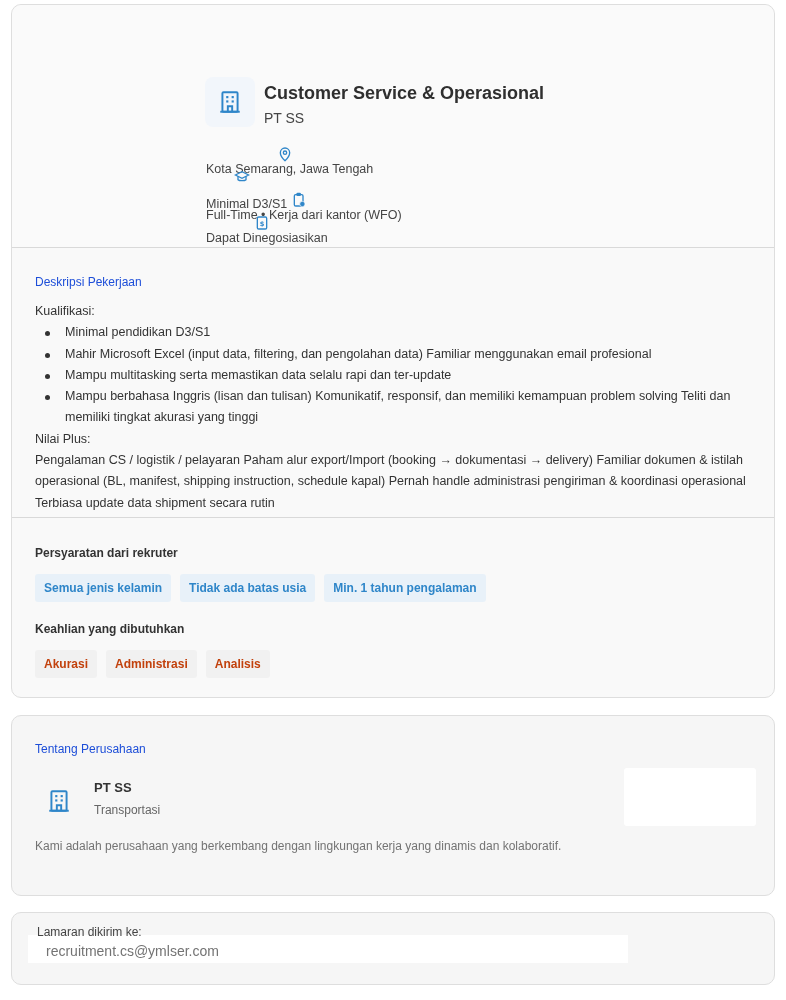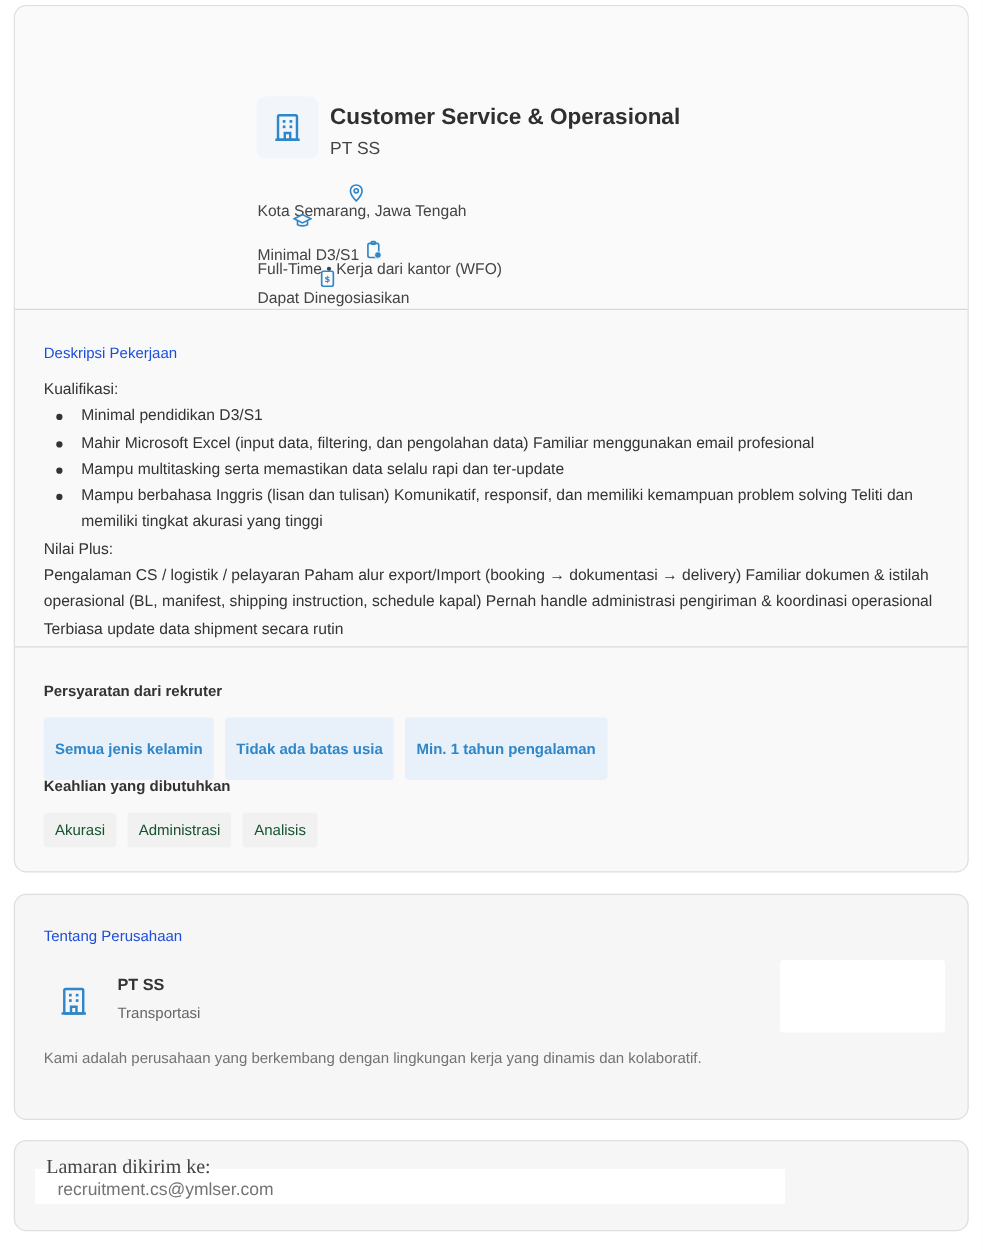--- a/index.html
+++ b/index.html
@@ -21,31 +21,31 @@
   .divider { position:absolute; left:0; width:100%; height:1px; background:#d9d9d9; }
 
   .sec-label { position:absolute; font-size:12px; color:#1d4ed8; }
   .desc { position:absolute; left:23px; top:296px; width:725px; font-size:12.5px; line-height:21.3px; color:#333; }
   .desc ul { margin:0; padding:0 0 0 8px; list-style:none; }
   .desc li { position:relative; padding-left:22px; }
   .desc li::before { content:""; position:absolute; left:2px; top:9px; width:5px; height:5px; border-radius:50%; background:#333; }
 
   .h2 { position:absolute; left:23px; font-size:12px; font-weight:bold; color:#333; }
   .chips { position:absolute; left:23px; display:flex; gap:9px; }
-  .chip-blue { background:#e8f1f9; color:#2f86c9; font-size:12px; font-weight:bold; padding:18px 9px; border-radius:3px; }
-  .chip-gray { background:#f1f1f1; color:#14532d; font-size:12px; font-weight:normal; padding:7px 9px; border-radius:3px; }
+  .chip-blue { background:#e8f1f9; color:#2f86c9; font-size:12px; font-weight:bold; padding:7px 9px; border-radius:3px; }
+  .chip-gray { background:#f1f1f1; color:#c2410c; font-size:12px; font-weight:bold; padding:7px 9px; border-radius:3px; }
 
   .c2-logo { position:absolute; left:20px; top:58px; width:54px; height:54px; display:flex; align-items:center; justify-content:center; }
   .c2-name { position:absolute; left:82px; top:64px; font-size:13px; font-weight:bold; color:#333; }
   .c2-ind { position:absolute; left:82px; top:87px; font-size:12px; color:#666; }
   .c2-white { position:absolute; left:612px; top:52px; width:132px; height:58px; background:#ffffff; border-radius:3px; }
   .c2-desc { position:absolute; left:23px; top:123px; font-size:12px; color:#737373; }
 
   .apply-box { position:absolute; left:16px; top:22px; width:600px; height:28px; background:#ffffff; }
-  .apply-label { position:absolute; left:25px; top:12px; font-size:16px; color:#444; font-family:Liberation Serif, serif; }
+  .apply-label { position:absolute; left:25px; top:12px; font-size:12px; color:#444; font-family:Liberation Sans, sans-serif; }
   .apply-email { position:absolute; left:34px; top:30px; font-size:14px; color:#737373; font-family:"Liberation Sans", sans-serif; }
 </style>
 </head>
 <body>
 
 <div class="card" id="card-job">
   <div class="header">
     <div class="logo-box" style="left:193px; top:72px;">
       <svg width="26" height="26" viewBox="0 0 24 24" fill="none" stroke="#2f86c9" stroke-width="1.8">
         <rect x="5" y="3" width="14" height="18" rx="1"></rect>

